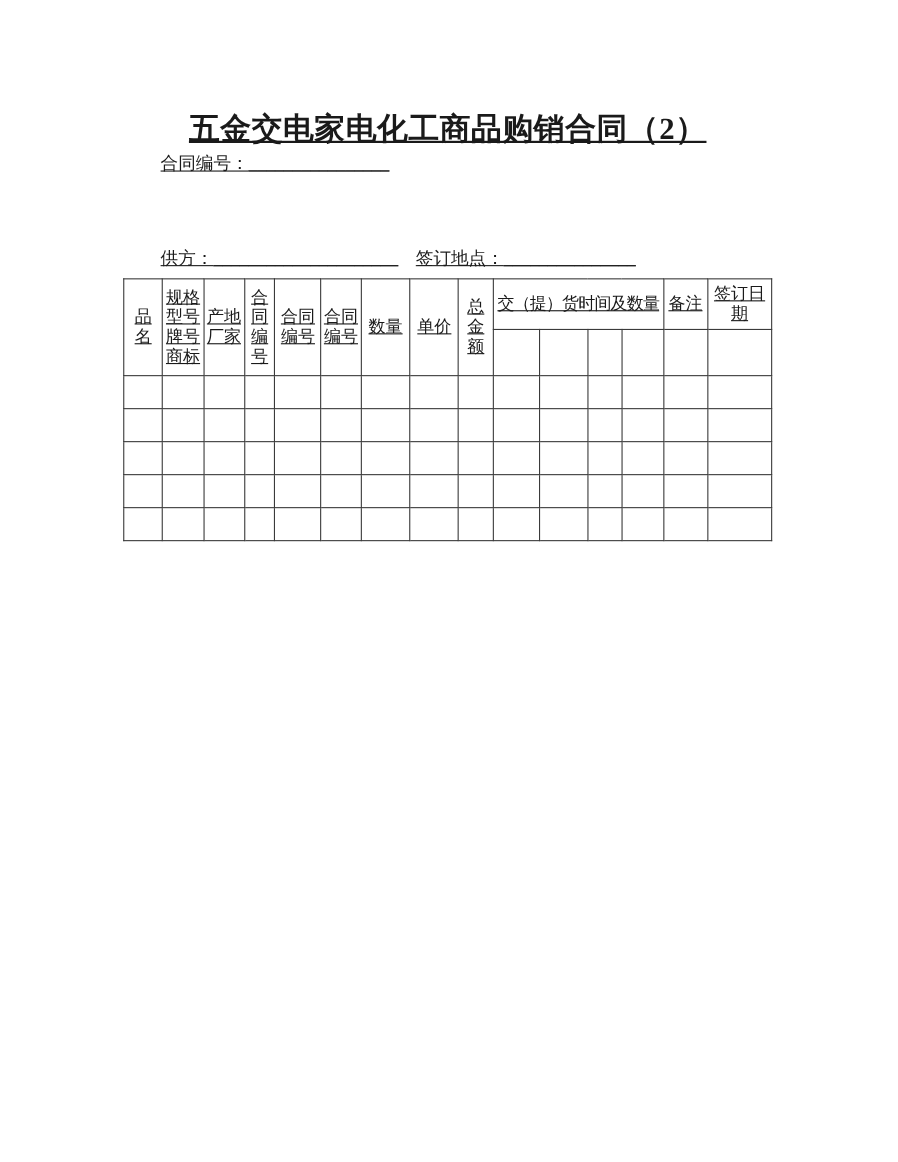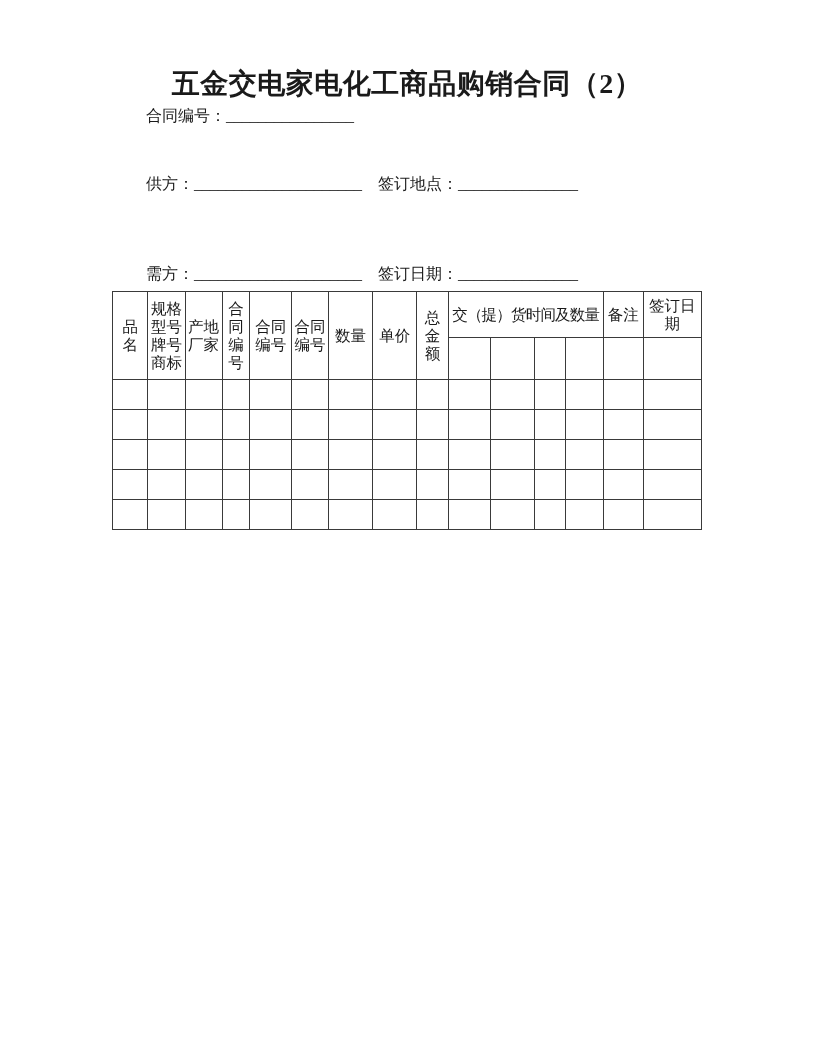--- a/index.html
+++ b/index.html
@@ -15,37 +15,38 @@
     overflow: hidden;
   }
   .page {
     position: relative;
     width: 816px;
     height: 984px;
     background: var(--page-bg);
     color: var(--ink);
     font-family: "Liberation Serif", "DejaVu Serif", serif;
     font-size: 16px;
-    padding: 63px 114px 0 112px;
+    padding: 97px 114px 0 112px;
+    text-decoration: underline;
   }
   .title {
     font-size: 28px;
     font-weight: 700;
     line-height: 42px;
     text-align: center;
     letter-spacing: 0.5px;
     white-space: nowrap;
   }
   .meta-line {
     line-height: 22px;
     padding-left: 34px;
     white-space: nowrap;
   }
   .line-contract { }
-  .line-supplier { margin-top: 46px; }
+  .line-supplier { margin-top: 64px; }
   .line-buyer    { margin-top: 68px; }
   .blank {
     letter-spacing: 0;
     white-space: nowrap;
   }
   .second-field { margin-left: 16px; }
   .preamble {
     margin-top: 40px;
     line-height: 45px;
     text-align: justify;
@@ -82,21 +83,20 @@
 <body>
 
 <div class="page">
 
   <h1 class="title">五金交电家电化工商品购销合同（2）</h1>
 
   <div class="meta-line line-contract"><span>合同编号：</span><span class="blank">________________</span></div>
 
   <div class="meta-line line-supplier"><span>供方：</span><span class="blank">_____________________</span><span class="second-field"><span>签订地点：</span><span class="blank">_______________</span></span></div>
 
-  <div class="meta-line line-buyer"><span>需方：</span><span class="blank">_____________________</span><span class="second-field"><span>签订日期：</span><span class="blank">_______________</span></span></div>
 
 
 
   <table class="goods">
     <colgroup>
       <col style="width:36px">
       <col style="width:38px">
       <col style="width:38px">
       <col style="width:28px">
       <col style="width:43px">

